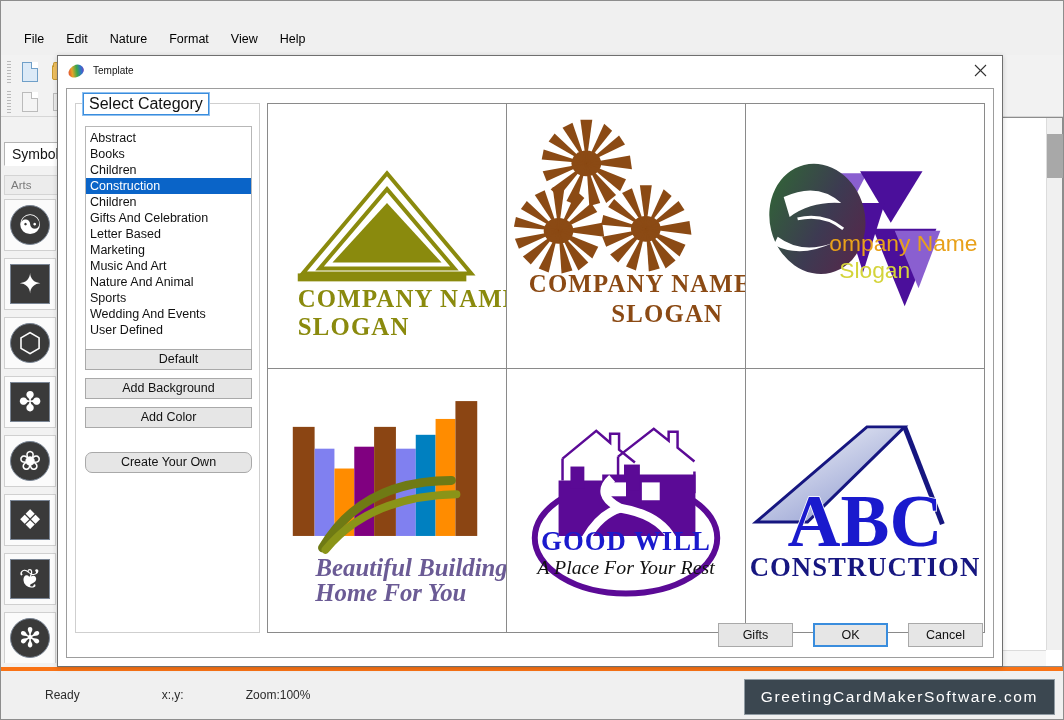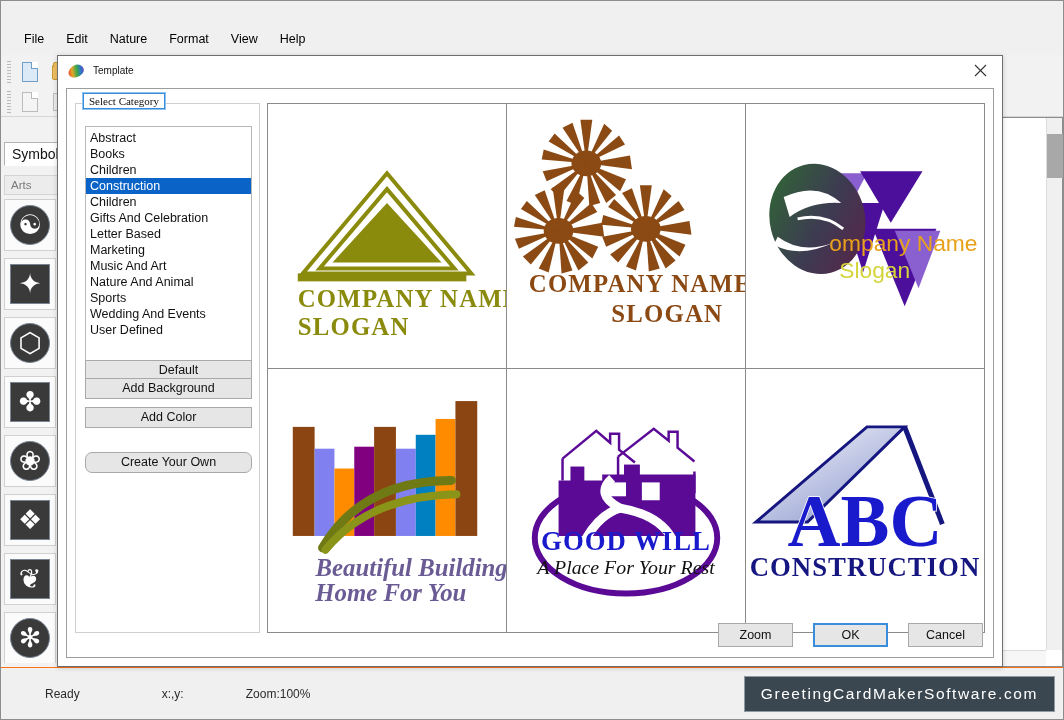--- a/index.html
+++ b/index.html
@@ -140,21 +140,21 @@
   .vscroll .thumb { position: absolute; left: 0; top: 16px; width: 16px; height: 44px; background: #a8a8a8; }
   .hscroll {
     position: absolute; left: 0; right: 16px; bottom: 0; height: 16px;
     background: #f7f7f7; border-top: 1px solid #dcdcdc;
   }
   .hscroll .thumb { position: absolute; left: 560px; top: 0; height: 15px; width: 56px; background: #b0b0b0; }
 
   
   .statusbar {
     position: absolute; left: 0; bottom: 0; width: 1062px; height: 52px;
-    background: #f0f0f0; border-top: 1px solid #f97316;
+    background: #f0f0f0; border-top: 4px solid #f97316;
     display: flex; align-items: center;
   }
   .st-item { font-size: 12px; color: #2b2b2b; }
   .st-ready { margin-left: 44px; }
   .st-xy { margin-left: 82px; }
   .st-zoom { margin-left: 62px; }
   .watermark {
     position: absolute; right: 8px; top: 8px; height: 36px;
     background: #3b4750; border: 1px solid #8f9aa2;
     display: flex; align-items: center; padding: 0 16px;
@@ -184,38 +184,38 @@
     border: 1px solid #9d9d9d; background: #ffffff;
   }
 
   
   .groupbox {
     position: absolute; left: 8px; top: 14px; width: 185px; height: 530px;
     border: 1px solid #cfcfcf;
   }
   .group-legend {
     position: absolute; left: 7px; top: -11px; background: #ffffff;
-    padding: 1px 5px; font-size: 11px; color: #111;
-    border: 1px solid #3a8ddd; outline: 1px solid #8fc0f0; font-family: Liberation Serif, serif;
+    padding: 1px 5px; font-size: 16px; color: #111;
+    border: 1px solid #3a8ddd; outline: 1px solid #8fc0f0;
   }
   .catlist {
     position: absolute; left: 9px; top: 22px; width: 167px; height: 240px;
     border: 1px solid #b7b7b7; background: #ffffff; padding: 3px 0; overflow: hidden;
   }
   .cat-item {
     font-size: 12.5px; color: #111; padding: 0 4px; height: 16px; line-height: 16px;
     white-space: nowrap;
   }
   .cat-item.selected { background: #0a64c8; color: #ffffff; }
   .btn {
     font-size: 12.5px; color: #111; background: #e6e6e6;
     border: 1px solid #a9a9a9; height: 21px; line-height: 19px; text-align: center;
   }
   .sidebtn { position: absolute; left: 9px; width: 167px; }
-  .sidebtn.b1 { top: 256px; padding-left: 20px; }
+  .sidebtn.b1 { top: 245px; padding-left: 20px; }
   .sidebtn.b2 { top: 274px; }
   .sidebtn.b3 { top: 303px; }
   .sidebtn.b4 { top: 348px; border-radius: 7px; }
 
   
   .grid {
     position: absolute; left: 200px; top: 14px; right: 8px; height: 530px;
     border: 1px solid #8a8a8a;
     display: grid; grid-template-columns: 1fr 1fr 1fr; grid-template-rows: 1fr 1fr;
     background: #8a8a8a; gap: 1px;
@@ -524,21 +524,21 @@
             </defs>
             <polygon points="160,48 62,144 10,144 122,48" fill="url(#roofg)" stroke="#161680" stroke-width="3"></polygon>
             <path d="M160 48 L198 146" fill="none" stroke="#161680" stroke-width="5"></path>
             <text x="120" y="168" text-anchor="middle" font-family="'Liberation Serif',serif" font-size="74" font-weight="bold" fill="#1a1acd" stroke="#ffffff" stroke-width="1.5" paint-order="stroke">ABC</text>
             <text x="120" y="198" text-anchor="middle" font-family="'Liberation Serif',serif" font-size="27" font-weight="bold" fill="#161680" letter-spacing="1">CONSTRUCTION</text>
           </svg>
         </div>
       </div>
 
       <div class="dlg-footer">
-        <div class="btn fbtn">Zoom</div>
+        <div class="btn fbtn">Gifts</div>
         <div class="btn fbtn primary">OK</div>
         <div class="btn fbtn">Cancel</div>
       </div>
 
     </div>
   </div>
 
 </div>
 
 </body></html>

